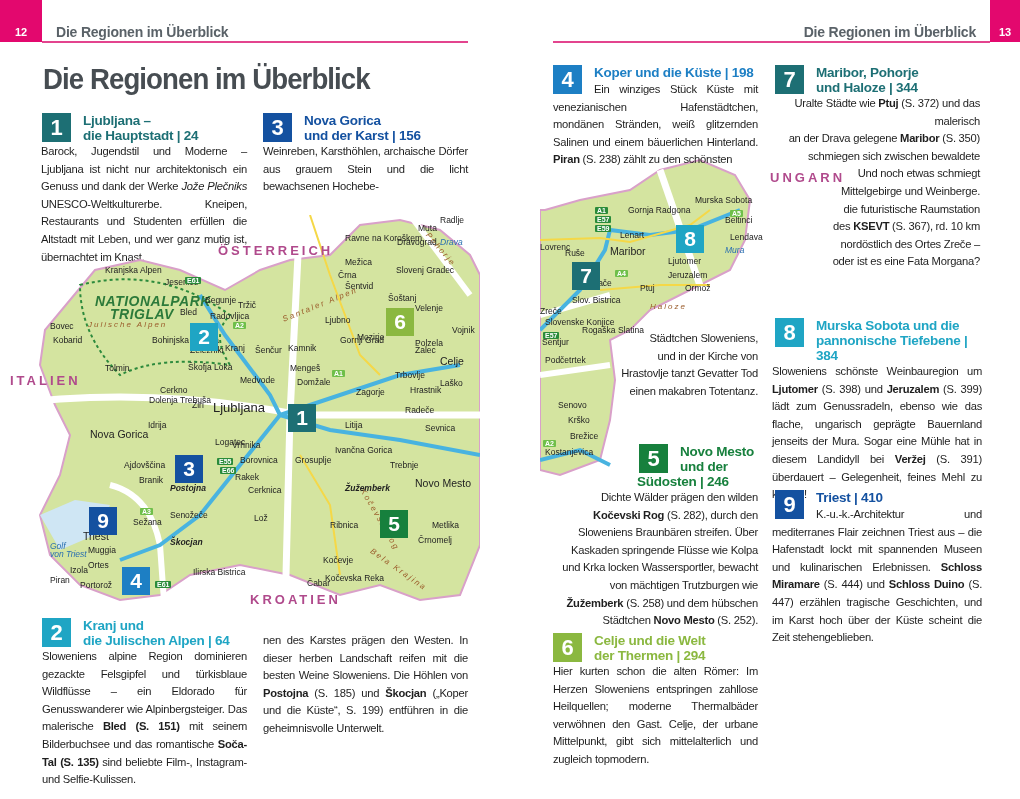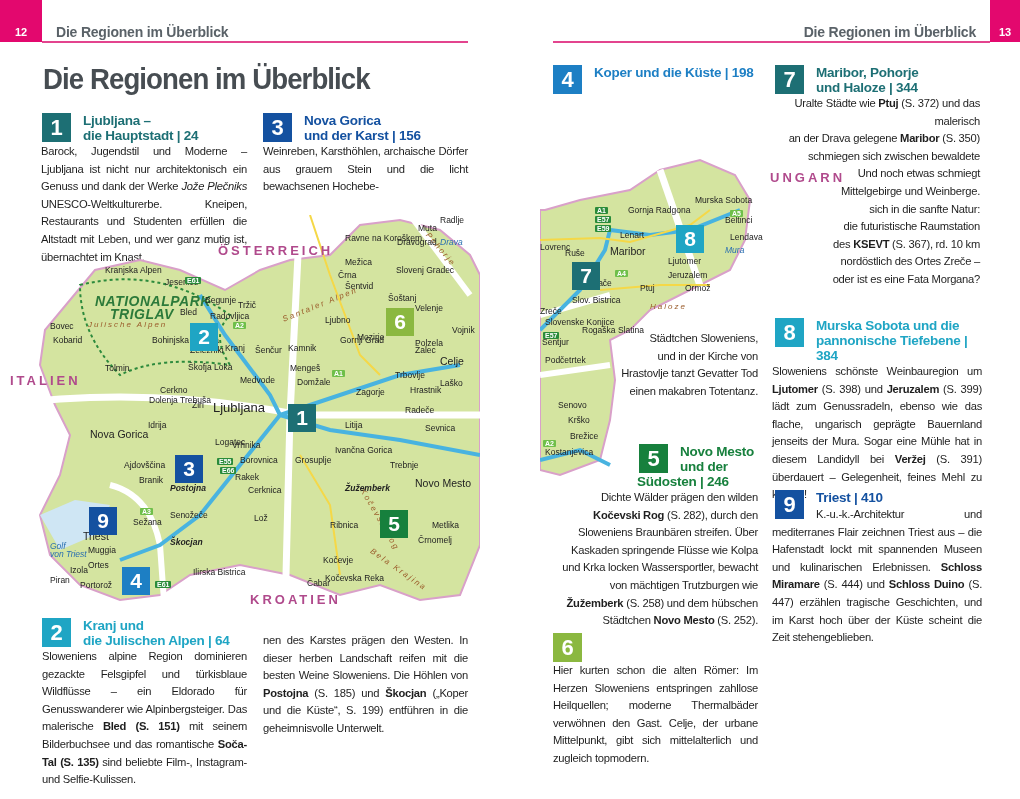--- a/index.html
+++ b/index.html
@@ -255,20 +255,21 @@
     <div class="marker" style="left:32px; top:112px; background:#1d6f74;">7</div>
     <div class="marker" style="left:136px; top:75px; background:#1fa5c4;">8</div>
   </div>
   <div class="country" style="left:260px; top:170px;">UNGARN</div>
 
   <div class="region" style="left:43px; top:65px; width:205px;">
     <div class="r-head">
       <div class="badge" style="background:#1d7fc4;">4</div>
       <div class="r-title" style="color:#1d7fc4;">Koper und die Küste | 198</div>
     </div>
+    <p class="r-body" style="margin-top:-13px; text-indent:41px;"><span>Ein winziges Stück Küste mit venezianischen Hafenstädtchen, mondänen Stränden, weiß glitzernden Salinen und einem bäuerlichen Hinterland. </span><b>Piran</b><span> (S. 238) zählt zu den schönsten</span></p>
   </div>
   <div class="region right-align" style="left:100px; top:330px; width:148px;">
     <div>Städtchen Sloweniens,</div>
     <div>und in der Kirche von</div>
     <div>Hrastovlje tanzt Gevatter Tod</div>
     <div>einen makabren Totentanz.</div>
   </div>
 
   <div class="region" style="left:43px; top:444px; width:205px;">
     <div class="r-head" style="padding-left:86px;">
@@ -278,39 +279,42 @@
         <div>und der</div>
       </div>
     </div>
     <div class="r-title" style="color:#17803d; padding-left:84px;">Südosten | 246</div>
     <p class="r-body right-align"><span>Dichte Wälder prägen den wilden </span><b>Kočevski Rog</b><span> (S. 282), durch den Sloweniens Braunbären streifen. Über Kaskaden springende Flüsse wie Kolpa und Krka locken Wassersportler, bewacht von mächtigen Trutzburgen wie </span><b>Žužemberk</b><span> (S. 258) und dem hübschen Städtchen </span><b>Novo Mesto</b><span> (S. 252).</span></p>
   </div>
 
   <div class="region" style="left:43px; top:633px; width:205px;">
     <div class="r-head">
       <div class="badge" style="background:#8bb840;">6</div>
+      <div class="r-title" style="color:#8bb840;">
+        <div>Celje und die Welt</div>
+        <div>der Thermen | 294</div>
+      </div>
     </div>
     <p class="r-body">Hier kurten schon die alten Römer: Im Herzen Sloweniens entspringen zahllose Heilquellen; moderne Thermalbäder verwöhnen den Gast. Celje, der urbane Mittelpunkt, gibt sich mittelalterlich und zugleich topmodern.</p>
   </div>
 
   <div class="region" style="left:262px; top:65px; width:208px;">
     <div class="r-head" style="padding-left:3px;">
       <div class="badge" style="background:#1d6f74;">7</div>
       <div class="r-title" style="color:#1d6f74;">
         <div>Maribor, Pohorje</div>
         <div>und Haloze | 344</div>
       </div>
     </div>
     <div class="right-align">
       <div><span>Uralte Städte wie </span><b>Ptuj</b><span> (S. 372) und das malerisch</span></div>
       <div><span>an der Drava gelegene </span><b>Maribor</b><span> (S. 350)</span></div>
       <div>schmiegen sich zwischen bewaldete</div>
       <div>Und noch etwas schmiegt</div>
       <div>Mittelgebirge und Weinberge.</div>
-      <div>sich in die sanfte Natur:</div>
       <div>die futuristische Raumstation</div>
       <div><span>des </span><b>KSEVT</b><span> (S. 367), rd. 10 km</span></div>
       <div>nordöstlich des Ortes Zreče –</div>
       <div>oder ist es eine Fata Morgana?</div>
     </div>
   </div>
 
   <div class="region" style="left:262px; top:318px; width:210px;">
     <div class="r-head" style="padding-left:3px;">
       <div class="badge" style="background:#1fa5c4;">8</div>

